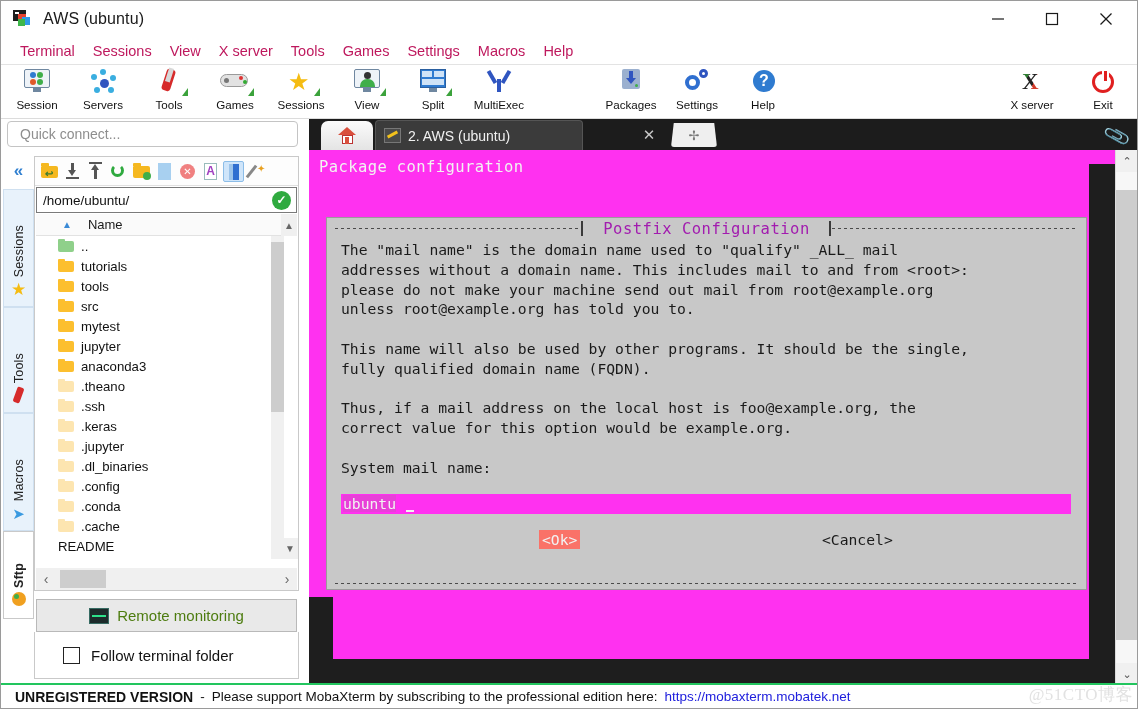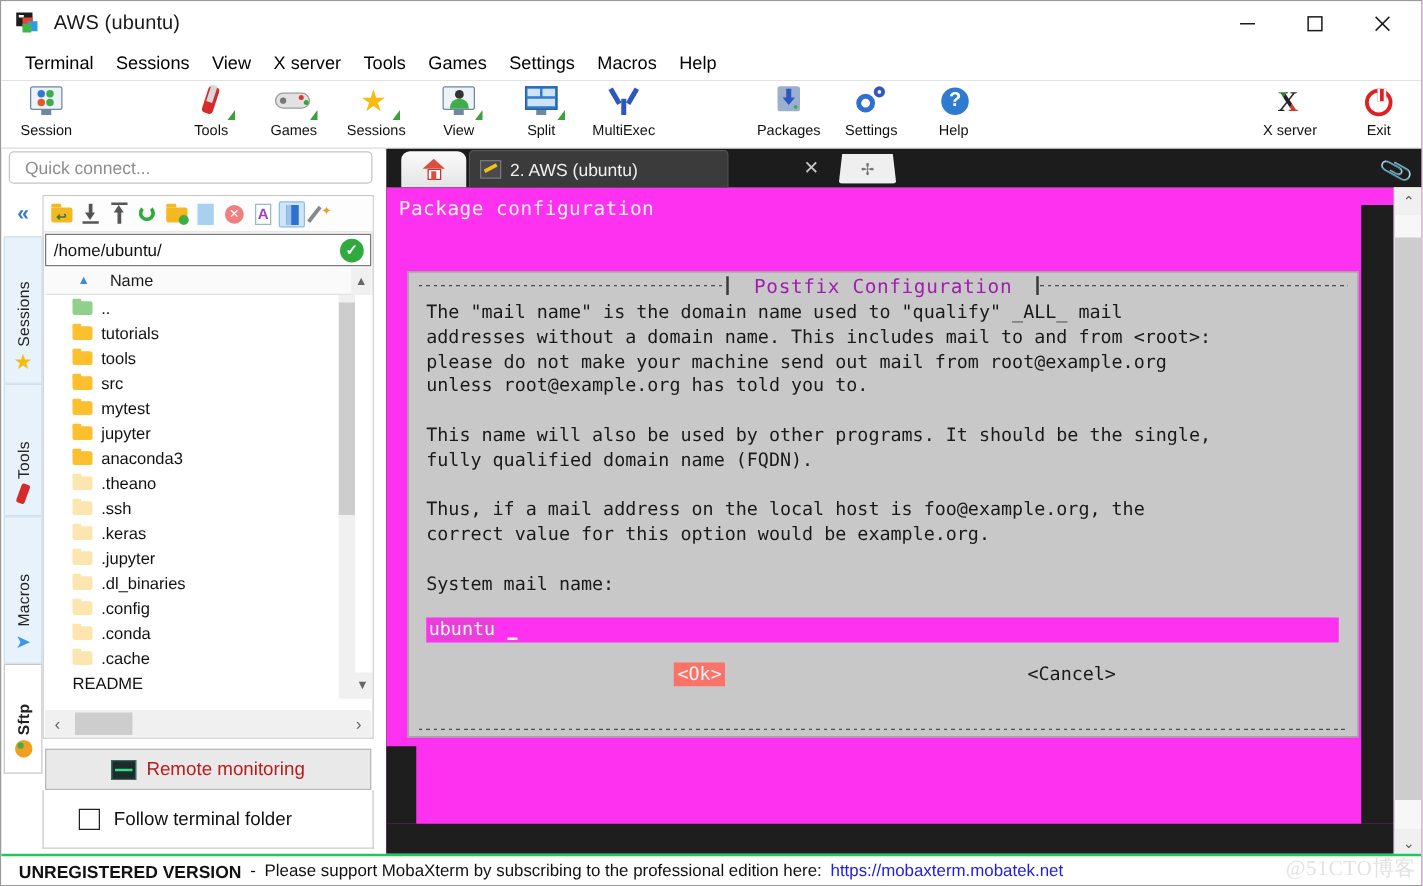--- a/index.html
+++ b/index.html
@@ -45,21 +45,21 @@
   .winbtn svg { display: block; }
 
   
   #menubar {
     position: absolute; left: 0; top: 36px; width: 1136px; height: 28px;
     background: #ffffff;
     display: flex; align-items: center; padding-left: 10px;
     border-bottom: 1px solid #e3e3e3;
   }
   .menu-item {
-    font-size: 14.5px; color: #000000; padding: 2px 9px; white-space: nowrap;
+    font-size: 14.5px; color: #be185d; padding: 2px 9px; white-space: nowrap;
   }
 
   
   #toolbar {
     position: absolute; left: 0; top: 64px; width: 1136px; height: 54px;
     background: #ffffff; border-bottom: 1px solid #dcdcdc;
   }
   .tb-item {
     position: absolute; top: 2px; width: 68px; height: 50px;
     display: flex; flex-direction: column; align-items: center; justify-content: flex-start;
@@ -189,21 +189,21 @@
   #fb-hscroll .hthumb { position:absolute; left:2px; top:0; width:46px; height:18px; background:#cdcdcd; }
 
   
   #remote-mon {
     position:absolute; left:35px; top:598px; width:261px; height:33px;
     background:#e9e9e9; border:1px solid #b9b9b9;
     display:flex; align-items:center; justify-content:center; gap:8px;
   }
   #remote-mon .rmico { width:20px; height:16px; background:#1d2b2b; border:1px solid #376b63; position:relative; }
   #remote-mon .rmico::after { content:""; position:absolute; left:2px; top:6px; width:14px; height:2px; background:#2de08a; }
-  #remote-mon .rmlbl { font-size:15px; color:#b91c1c; }
+  #remote-mon .rmlbl { font-size:15px; color:#4d7c0f; }
   #follow-box {
     position:absolute; left:33px; top:631px; width:265px; height:47px;
     background:#ffffff; border:1px solid #c9c9c9; border-top:none;
     display:flex; align-items:center; padding-left:28px; gap:11px;
   }
   #follow-box .cb { width:17px; height:17px; border:1.5px solid #222; background:#fff; }
   #follow-box .lbl { font-size:15px; color:#111; }
 
   
   #tabbar {
@@ -401,20 +401,31 @@
         <div class="mon"></div>
           <div class="monstand"></div>
         <div class="dot" style="left:11px;top:4px;width:6px;height:6px;background:#2f7bd0;"></div>
         <div class="dot" style="left:18px;top:4px;width:6px;height:6px;background:#3fae4a;"></div>
         <div class="dot" style="left:11px;top:11px;width:6px;height:6px;background:#e05a2a;"></div>
         <div class="dot" style="left:18px;top:11px;width:6px;height:6px;background:#3fae4a;"></div>
       </div>
       <div class="tb-lbl">Session</div>
     </div>
 
+    <div class="tb-item" style="left:68px">
+      <div class="tb-ico">
+        <div class="dot" style="left:15px;top:11px;width:9px;height:9px;background:#2f55c0;"></div>
+        <div class="dot" style="left:15px;top:1px;width:6px;height:6px;background:#3aaee0;"></div>
+        <div class="dot" style="left:25px;top:7px;width:6px;height:6px;background:#3aaee0;"></div>
+        <div class="dot" style="left:23px;top:19px;width:6px;height:6px;background:#3aaee0;"></div>
+        <div class="dot" style="left:9px;top:19px;width:6px;height:6px;background:#3aaee0;"></div>
+        <div class="dot" style="left:6px;top:6px;width:6px;height:6px;background:#3aaee0;"></div>
+      </div>
+      <div class="tb-lbl">Servers</div>
+    </div>
 
     <div class="tb-item" style="left:134px">
       <div class="tb-ico">
         <div style="position:absolute;left:13px;top:1px;width:9px;height:22px;background:#d62b2b;border-radius:3px;transform:rotate(18deg);"></div>
         <div style="position:absolute;left:16px;top:0px;width:5px;height:14px;background:#d8d8d8;transform:rotate(18deg);"></div>
         <div class="greenarrow"></div>
       </div>
       <div class="tb-lbl">Tools</div>
     </div>
 

